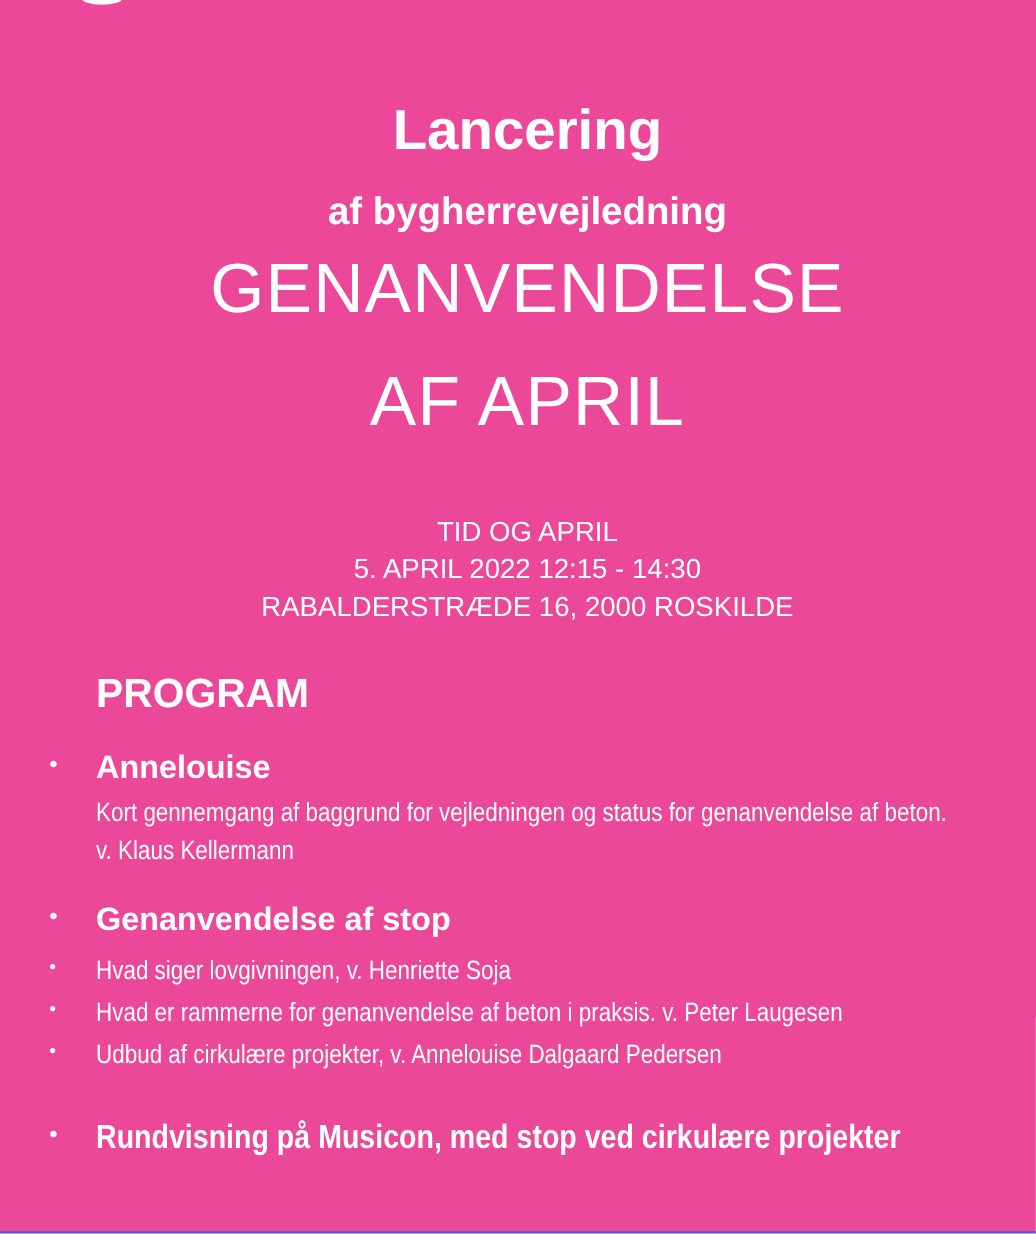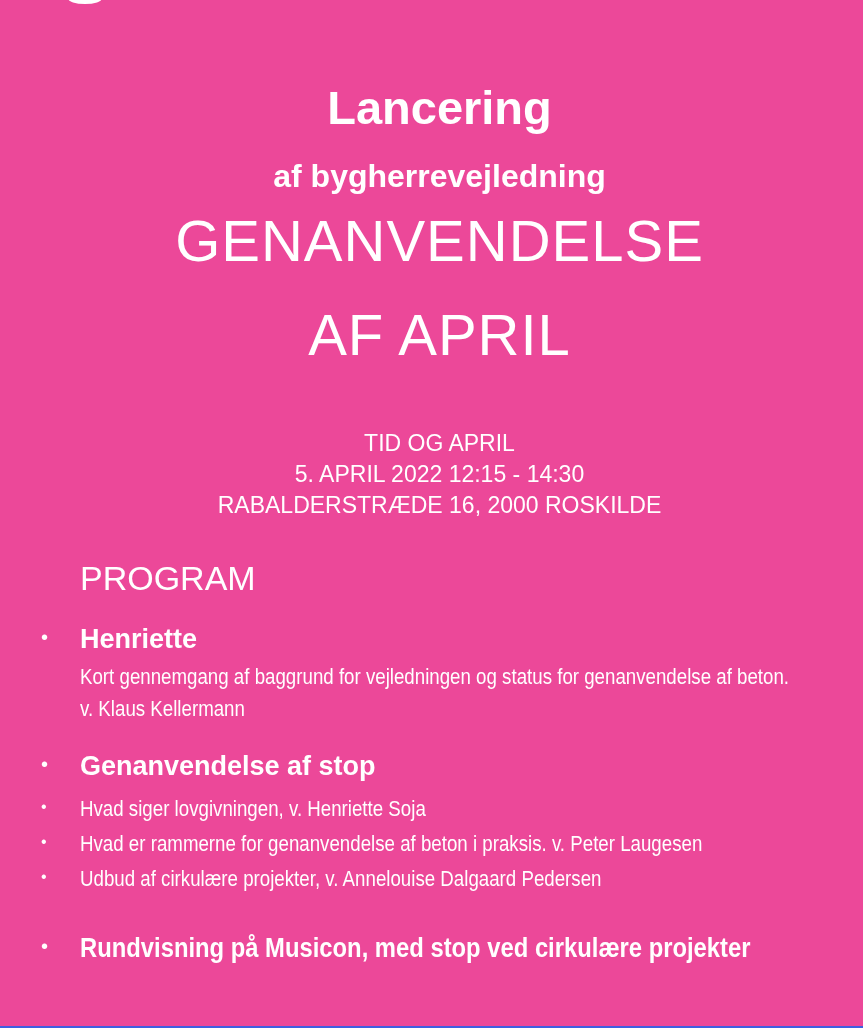--- a/index.html
+++ b/index.html
@@ -30,21 +30,21 @@
   }
 
   .event-title    { top: 80px;  font-size: 47px; font-weight: bold; line-height: 1.2; }
   .event-subtitle { top: 157px; font-size: 32px; font-weight: bold; line-height: 1.2; }
   .headline       { font-size: 58px; font-weight: normal; letter-spacing: 1px; line-height: 1.2; }
   .headline-1     { top: 206px; }
   .headline-2     { top: 300px; }
 
   .venue-block    { top: 428px; font-size: 23px; line-height: 31px; font-weight: normal; }
 
-  .program-heading { top: 558px; left: 80px; right: auto; font-size: 34px; font-weight: normal; line-height: 1.2; }
+  .program-heading { top: 558px; left: 80px; right: auto; font-size: 34px; font-weight: bold; line-height: 1.2; }
 
   .row { position: absolute; left: 80px; right: 10px; white-space: nowrap; }
   .row .bullet {
     position: absolute; left: -39px;
     font-weight: normal;
   }
   .row-header { font-size: 27px; font-weight: bold; }
   .row-header .bullet { font-size: 20px; top: 2px; }
   .row-sub { font-size: 22px; font-weight: normal; }
   .row-sub .bullet { font-size: 16px; top: 2px; }
@@ -88,21 +88,21 @@
   <div class="abs center venue-block">
     <div>TID OG APRIL</div>
     <div>5. APRIL 2022 12:15 - 14:30</div>
     <div>RABALDERSTRÆDE 16, 2000 ROSKILDE</div>
   </div>
 
   <div class="abs program-heading">PROGRAM</div>
 
   <div class="row row-header row-velkommen">
     <span class="bullet">•</span>
-    <span>Henriette</span>
+    <span>Annelouise</span>
   </div>
 
   <div class="details-block">
     <div class="line"><span class="condensed">Kort gennemgang af baggrund for vejledningen og status for genanvendelse af beton.</span></div>
     <div class="line"><span class="condensed">v. Klaus Kellermann</span></div>
   </div>
 
   <div class="row row-header row-genanvendelse">
     <span class="bullet">•</span>
     <span>Genanvendelse af stop</span>

